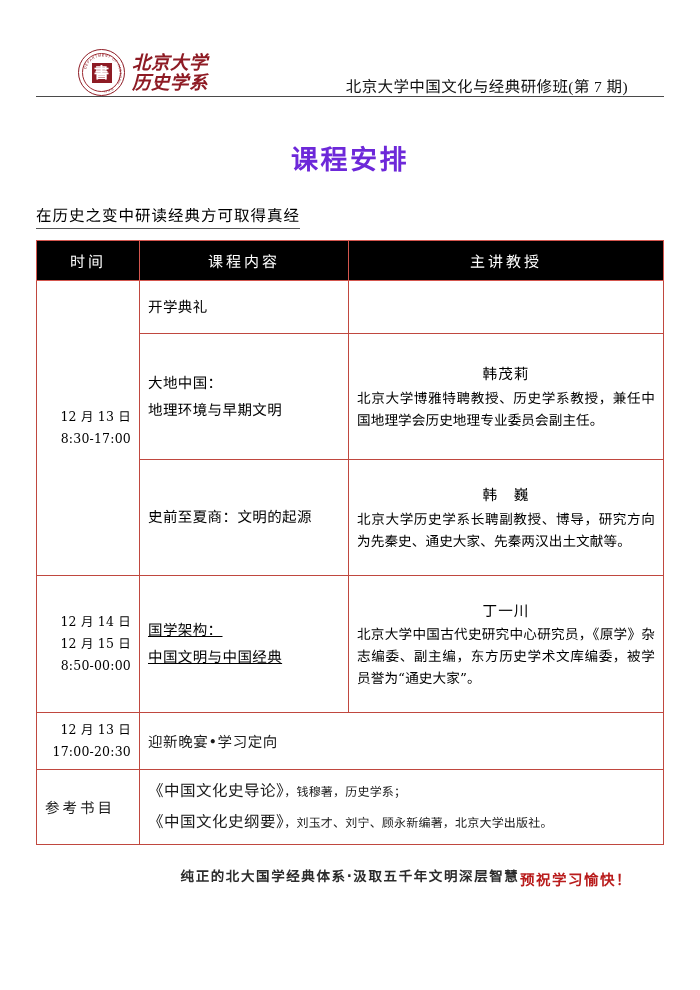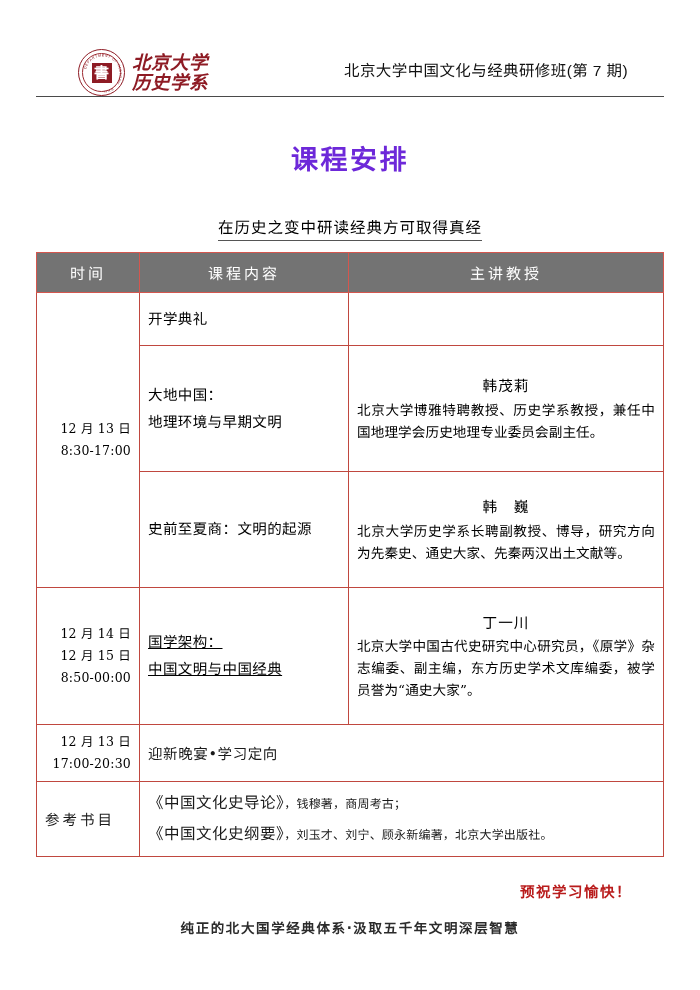--- a/index.html
+++ b/index.html
@@ -92,22 +92,22 @@
     font-weight: bold;
     font-size: 18.5px;
     color: #8e1b24;
     letter-spacing: 0.5px;
     font-style: italic;
   }
 
   .header-title {
     position: absolute;
     right: 36px;
-    bottom: 18px;
-    font-family: Liberation Sans, sans-serif;
+    bottom: 2px;
+    font-family: Liberation Serif, serif;
     font-size: 15.5px;
     color: #111;
     letter-spacing: 0.4px;
     white-space: nowrap;
   }
   .header-rule {
     position: absolute;
     left: 36px;
     right: 36px;
     top: 96px;
@@ -119,26 +119,25 @@
   .doc-title {
     text-align: center;
     font-family: "DejaVu Sans", "Liberation Sans", sans-serif;
     font-weight: bold;
     font-size: 27px;
     letter-spacing: 2.5px;
     color: #6d28d9;
     margin-top: 40px;
   }
   .doc-subtitle {
-    text-align: center;
     font-family: "DejaVu Serif", "Liberation Serif", serif;
     font-size: 15.5px;
     letter-spacing: 1px;
     color: #000;
-    margin-top: 38px;
+    margin-top: 26px;
   }
   .doc-subtitle span {
     border-bottom: 1.1px solid #555;
     padding-bottom: 3px;
   }
 
   .meta-line {
     margin-top: 31px;
     margin-left: 8px;
     font-family: "DejaVu Serif", "Liberation Serif", serif;
@@ -155,21 +154,21 @@
     table-layout: fixed;
     border: 1.6px solid #9b2b23;
   }
   table.schedule td, table.schedule th {
     border: 0.9px solid #c0483f;
     padding: 6px 8px;
     vertical-align: middle;
     font-family: "DejaVu Serif", "Liberation Serif", serif;
   }
   table.schedule thead th {
-    background: #737373;
+    background: #000000;
     color: #ffffff;
     font-size: 15px;
     font-weight: normal;
     letter-spacing: 3px;
     height: 33px;
     padding: 3px 6px;
     border-color: #d4564e;
     text-align: center;
   }
   thead th.col-time    { width: 90px; }
@@ -243,21 +242,21 @@
     font-family: "DejaVu Sans", "Liberation Sans", sans-serif;
     font-weight: bold;
     font-size: 14.5px;
     letter-spacing: 1.5px;
     color: #b91c1c;
   }
   .footer-slogan {
     position: absolute;
     left: 0;
     right: 0;
-    top: 917px;
+    top: 865px;
     text-align: center;
     font-family: "DejaVu Sans", "Liberation Sans", sans-serif;
     font-weight: bold;
     font-size: 13.5px;
     letter-spacing: 1.6px;
     color: #2b2b2b;
   }
 </style>
 </head>
 <body>
@@ -354,21 +353,21 @@
           <div>12 月 13 日</div>
           <div>17:00-20:30</div>
         </td>
         <td class="event-cell" colspan="2" style="height:40px;">迎新晚宴•学习定向</td>
       </tr>
 
       <tr>
         <td class="label-cell">参考书目</td>
         <td class="books-cell" colspan="2" style="height:52px;">
           <div>
-            <span class="book-title">《中国文化史导论》</span><span>，钱穆著，商周考古；</span>
+            <span class="book-title">《中国文化史导论》</span><span>，钱穆著，历史学系；</span>
           </div>
           <div>
             <span class="book-title">《中国文化史纲要》</span><span>，刘玉才、刘宁、顾永新编著，北京大学出版社。</span>
           </div>
         </td>
       </tr>
 
     </tbody>
   </table>
 

